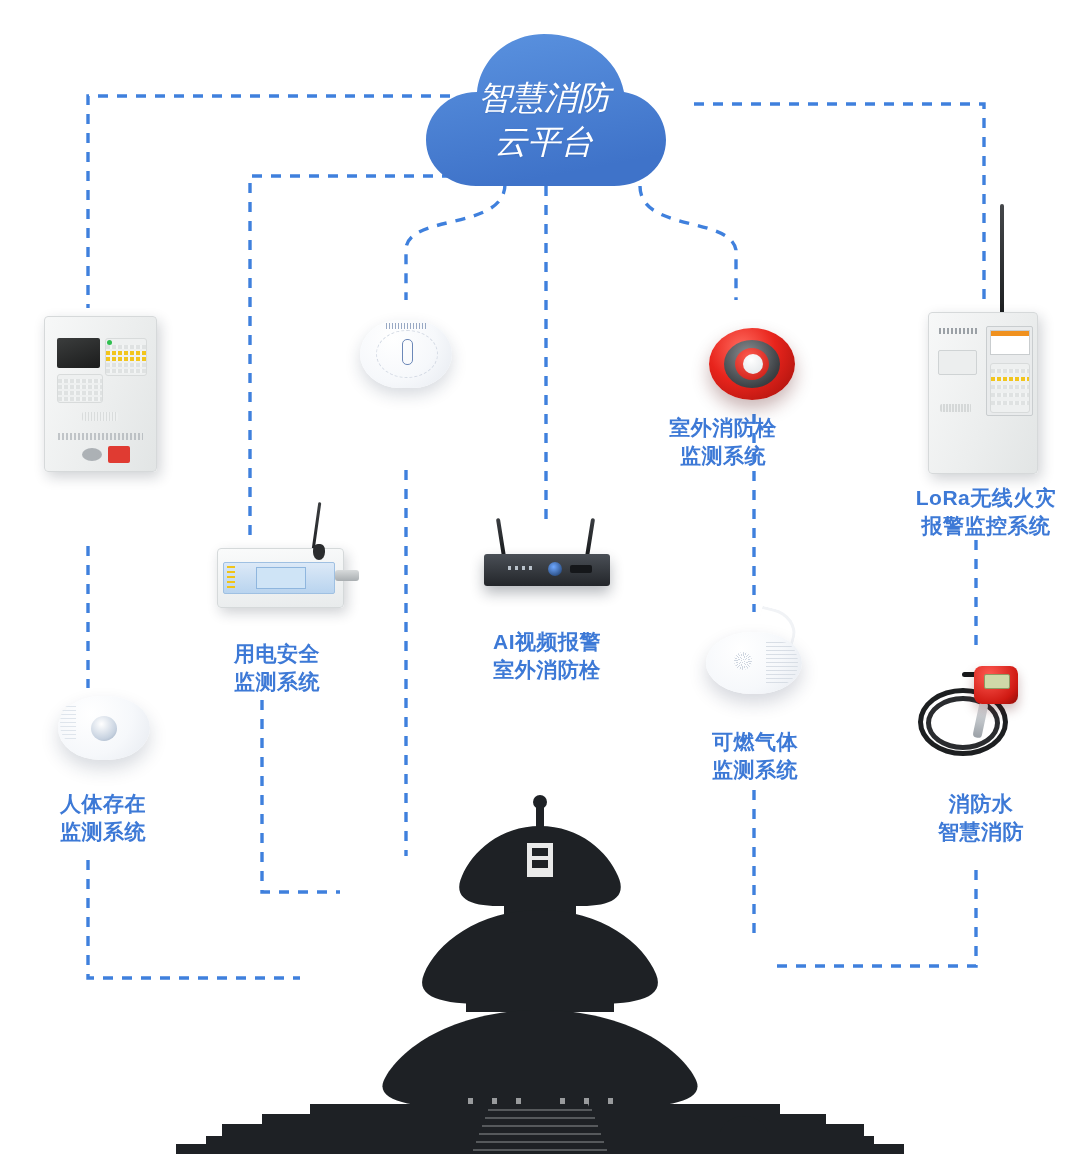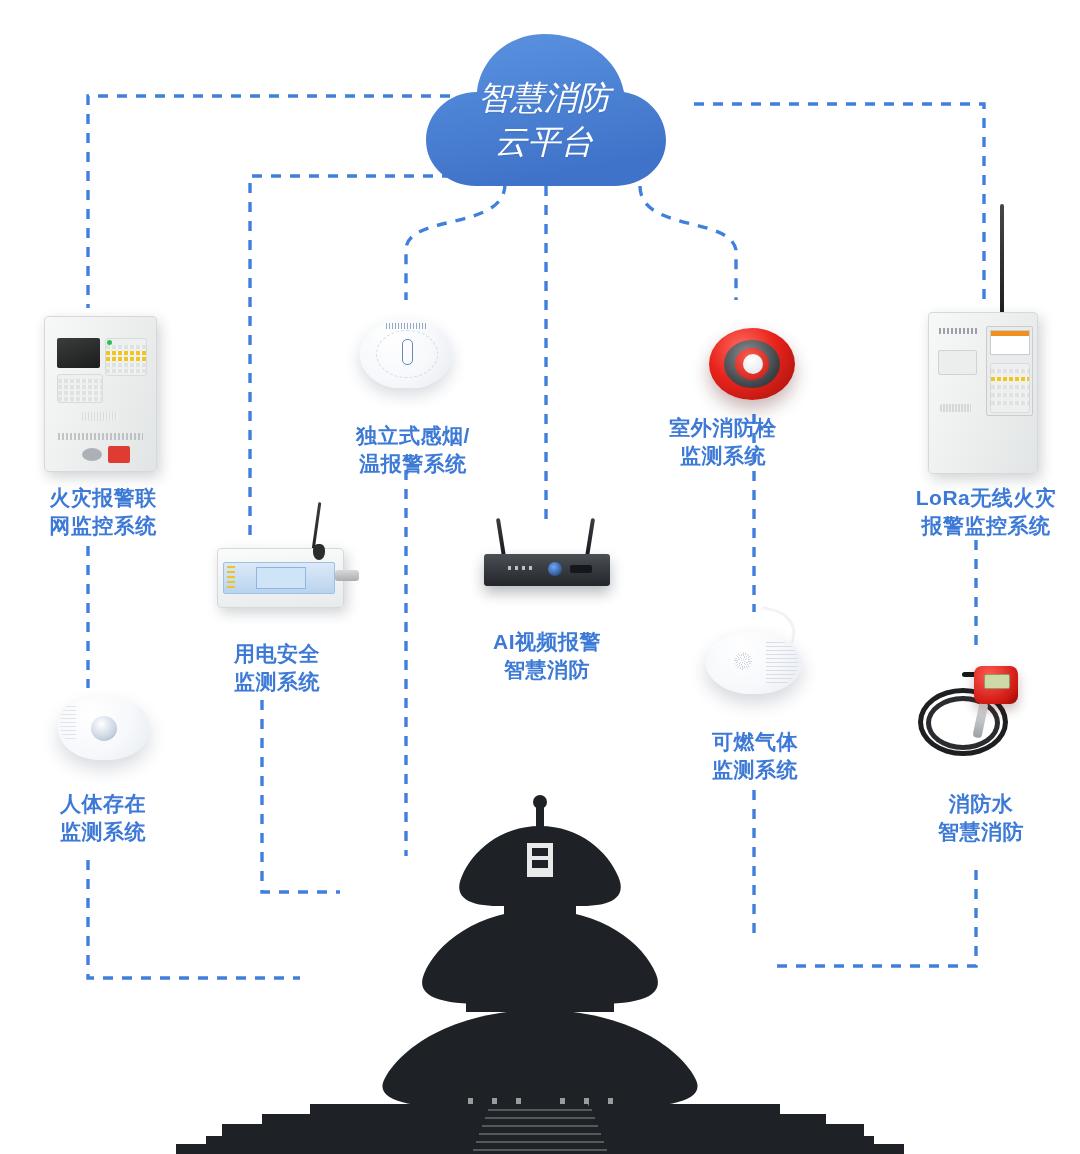--- a/index.html
+++ b/index.html
@@ -293,31 +293,27 @@
       <div class="krow" style="top:4px"></div>
       <div class="krow" style="top:10px"></div>
       <div class="krow" style="top:16px"></div>
       <div class="krow" style="top:22px"></div>
     </div>
     <div class="vent"></div>
     <div class="brand"></div>
     <div class="cert"></div>
     <div class="red"></div>
   </div>
-  <div id="c-fire" class="cap">火灾报警联
-网监控系统</div>
 
   <div id="n-smoke" class="node">
     <div class="d wht"></div>
     <div class="lg"></div>
     <div class="ring"></div>
     <div class="thermo"></div>
   </div>
-  <div id="c-smoke" class="cap">独立式感烟/
-温报警系统</div>
 
   <div id="n-hyd" class="node">
     <div class="o"></div>
       <div class="m"></div>
       <div class="i"></div>
       <div class="c"></div>
   </div>
   <div id="c-hyd" class="cap">室外消防栓
 监测系统</div>
 
@@ -359,21 +355,21 @@
 
   <div id="n-nvr" class="node">
     <div class="a1"></div>
       <div class="a2"></div>
     <div class="b"></div>
     <div class="dots"></div>
       <div class="eye"></div>
       <div class="slot"></div>
   </div>
   <div id="c-nvr" class="cap">AI视频报警
-智慧消防</div>
+室外消防栓</div>
 
   <div id="n-gas" class="node">
     <div class="wire"></div>
     <div class="b wht"></div>
     <div class="grill"></div>
     <div class="sn"></div>
   </div>
   <div id="c-gas" class="cap">可燃气体
 监测系统</div>
 

